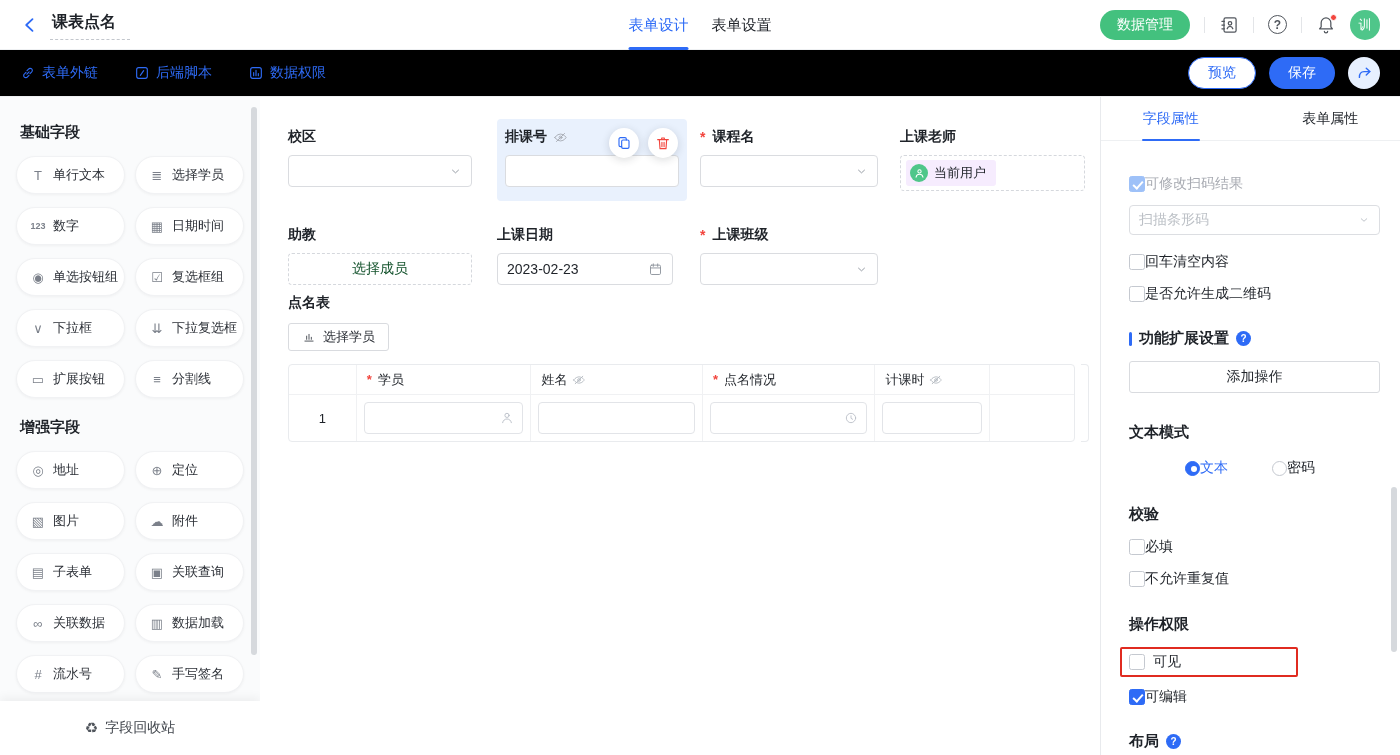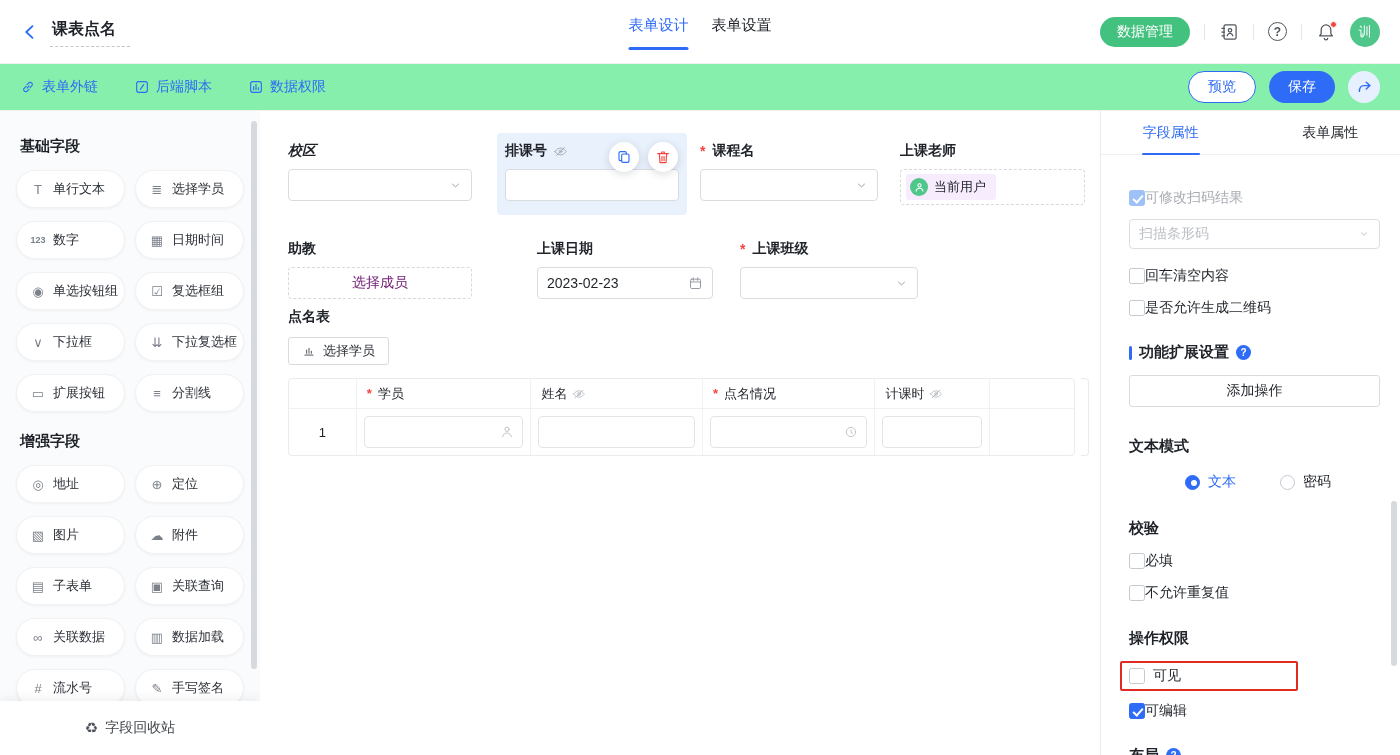--- a/index.html
+++ b/index.html
@@ -3,38 +3,38 @@
 <meta charset="utf-8">
 <style>
   * { margin:0; padding:0; box-sizing:border-box; }
   html,body { width:1400px; height:755px; overflow:hidden; }
   body { font-family:"Liberation Sans","DejaVu Sans",sans-serif; color:#1f2329; background:#fff; font-size:14px; }
   .app { width:1400px; height:755px; display:flex; flex-direction:column; position:relative; }
 
   svg.ic { fill:none; stroke:currentColor; stroke-width:1.7; stroke-linecap:round; stroke-linejoin:round; display:block; }
 
   
-  .header { height:64px; display:flex; align-items:center; border-bottom:1px solid #eef0f2; position:relative; padding:0 20px; background:#fff; flex:none; }
+  .header { height:50px; display:flex; align-items:center; border-bottom:1px solid #eef0f2; position:relative; padding:0 20px; background:#fff; flex:none; }
   .back { color:#2E6BF6; width:20px; height:20px; cursor:pointer; }
   .doc-title { margin-left:10px; font-size:16px; font-weight:700; padding:2px 14px 6px 2px; border-bottom:1px dashed #c3c7cd; }
   .htabs { position:absolute; left:50%; transform:translateX(-50%); top:0; height:50px; display:flex; gap:23px; }
   .htab { height:50px; display:flex; align-items:center; font-size:15px; position:relative; cursor:pointer; }
   .htab.active { color:#2E6BF6; }
   .htab.active::after { content:""; position:absolute; left:0; right:0; bottom:0; height:3px; background:#2E6BF6; border-radius:2px; }
   .hright { margin-left:auto; display:flex; align-items:center; gap:14px; }
   .pill-green { background:#43C17E; color:#fff; border:none; font-size:14px; height:30px; padding:0 17px; border-radius:16px; cursor:pointer; }
   .vsep { width:1px; height:16px; background:#e3e5e8; }
   .hicon { color:#51565d; width:20px; height:20px; cursor:pointer; }
   .help-circle { width:19px; height:19px; border:1.6px solid #51565d; border-radius:50%; color:#51565d; font-size:12px; font-weight:700; display:flex; align-items:center; justify-content:center; cursor:pointer; }
   .bell-wrap { position:relative; cursor:pointer; }
   .bell-dot { position:absolute; top:-1px; right:-1px; width:7px; height:7px; background:#f2453d; border:1.5px solid #fff; border-radius:50%; }
   .avatar { width:30px; height:30px; border-radius:50%; background:#4FC68A; color:#fff; font-size:13px; display:flex; align-items:center; justify-content:center; cursor:pointer; }
 
   
-  .toolbar { height:47px; display:flex; align-items:center; padding:0 20px; border-bottom:1px solid #eef0f2; background:#86efac; flex:none;justify-content:flex-end; }
+  .toolbar { height:47px; display:flex; align-items:center; padding:0 20px; border-bottom:1px solid #eef0f2; background:#000000; flex:none;justify-content:flex-end; }
   .tlink { display:flex; align-items:center; gap:6px; color:#2E6BF6; font-size:14px; margin-right:36px; cursor:pointer; }
   .tlink svg { width:16px; height:16px; }
   .tbright { margin-left:auto; display:flex; align-items:center; gap:13px; }
   .btn-preview { height:32px; padding:0 19px; border-radius:16px; border:1px solid #2E6BF6; color:#2E6BF6; background:#fff; font-size:14px; cursor:pointer; }
   .btn-save { height:32px; padding:0 19px; border-radius:16px; border:none; color:#fff; background:#2E6BF6; font-size:14px; cursor:pointer; }
   .btn-share { width:32px; height:32px; border-radius:50%; background:#E7F0FE; color:#2E6BF6; border:none; display:flex; align-items:center; justify-content:center; cursor:pointer; }
   .btn-share svg { width:17px; height:17px; }
 
   
   .main { flex:1; display:flex; min-height:0; }
@@ -51,39 +51,39 @@
   .recycle-glyph { font-size:15px; color:#51565d; }
 
   
   .canvas { flex:1; background:#fff; padding:22px 0 0 28px; position:relative; min-width:0; }
   .frow { display:flex; }
   .flabel { font-size:14px; font-weight:600; height:20px; margin-bottom:8px; display:flex; align-items:center; gap:6px; }
   .req { color:#f2453d; margin-right:1px; font-weight:600; }
   .selbox { height:32px; border:1px solid #dadce0; border-radius:4px; background:#fff; display:flex; align-items:center; justify-content:flex-end; padding:0 9px; color:#8f959e; cursor:pointer; }
   .selbox svg { width:13px; height:13px; color:#8f959e; }
   .inputbox { height:32px; border:1px solid #dadce0; border-radius:4px; background:#fff; }
-  .cell-campus { width:184px; margin-right:25px;font-style:italic; }
+  .cell-campus { width:184px; margin-right:25px; }
   .sel-field { width:190px; margin-right:13px; background:#E9F1FD; border-radius:4px; padding:8px 8px 14px 8px; margin-top:-8px; position:relative; }
   .fab { position:absolute; top:9px; display:flex; gap:9px; right:9px; }
   .fab-btn { width:30px; height:30px; border-radius:50%; background:#fff; box-shadow:0 2px 8px rgba(31,35,41,.16); border:none; display:flex; align-items:center; justify-content:center; cursor:pointer; }
   .fab-btn svg { width:16px; height:16px; }
   .fab-copy { color:#2E6BF6; stroke-width:2; }
   .fab-del { color:#f2453d; }
   .eyeoff { color:#a6abb3; width:15px; height:15px; }
   .cell-course { width:178px; margin-right:22px; }
   .cell-teacher { width:185px; }
   .dash-box { border:1px dashed #d5d8dd; border-radius:4px; background:#fff; }
   .teacher-box { height:36px; display:flex; align-items:center; padding:0 5px; }
   .user-tag { background:#F6ECFE; border-radius:3px; height:26px; display:flex; align-items:center; gap:6px; padding:0 10px 0 4px; font-size:13px; }
   .tag-av { width:18px; height:18px; border-radius:50%; background:#4FC68A; color:#fff; display:flex; align-items:center; justify-content:center; }
   .tag-av svg { width:11px; height:11px; stroke-width:2.2; }
   .row2 { margin-top:24px; }
   .cell-assist { width:184px; margin-right:25px; }
-  .assist-box { height:32px; display:flex; align-items:center; justify-content:center; color:#701a75; font-size:14px; }
-  .cell-date { width:176px; margin-right:27px;margin-left:40px; }
+  .assist-box { height:32px; display:flex; align-items:center; justify-content:center; color:#14532d; font-size:14px; }
+  .cell-date { width:176px; margin-right:27px; }
   .datebox { height:32px; border:1px solid #dadce0; border-radius:4px; display:flex; align-items:center; justify-content:space-between; padding:0 9px; }
   .datebox svg { width:15px; height:15px; color:#8f959e; }
   .cell-class { width:178px; }
 
   
   .subform { margin-top:8px; }
   .btn-select-stu { margin-top:10px; height:28px; padding:0 13px; background:#fff; border:1px solid #d9dbdf; border-radius:3px; display:flex; align-items:center; gap:7px; font-size:13px; color:#2b2f36; cursor:pointer; width:fit-content; }
   .btn-select-stu svg { width:14px; height:14px; color:#51565d; }
   .tbl-wrap { margin-top:13px; display:flex; align-items:stretch; }
   .tbl { width:787px; border:1px solid #e9ebee; border-radius:4px; background:#fff; }
@@ -114,21 +114,21 @@
   .cb.checked-dis { background:#9EC1F8; border-color:#9EC1F8; }
   .cb.checked::after, .cb.checked-dis::after { content:""; position:absolute; left:4.5px; top:1.5px; width:4px; height:8px; border-right:2px solid #fff; border-bottom:2px solid #fff; transform:rotate(42deg); }
   .lbl-dis { color:#a8abb2; }
   .psel { margin-top:12px; height:30px; border:1px solid #dcdee2; border-radius:4px; display:flex; align-items:center; justify-content:space-between; padding:0 9px; color:#bcc0c6; cursor:pointer; }
   .psel svg { width:12px; height:12px; color:#b4b9c0; }
   .sec-h { margin-top:26px; display:flex; align-items:center; gap:7px; font-size:15px; font-weight:700; }
   .blue-bar { width:3px; height:14px; background:#2E6BF6; border-radius:2px; }
   .help-blue { width:15px; height:15px; border-radius:50%; background:#2E6BF6; color:#fff; font-size:10px; font-weight:700; display:flex; align-items:center; justify-content:center; cursor:pointer; }
   .btn-add { margin-top:13px; width:100%; height:32px; background:#fff; border:1px solid #d9dbdf; border-radius:3px; font-size:14px; color:#1f2329; cursor:pointer; }
   .radio-row { margin-top:17px; padding-left:56px; display:flex; align-items:center; gap:44px; }
-  .radio-opt { display:flex; align-items:center; gap:8px; cursor:pointer;font-family:Liberation Mono, monospace; }
+  .radio-opt { display:flex; align-items:center; cursor:pointer;font-family:Liberation Mono, monospace; }
   .radio { width:15px; height:15px; border-radius:50%; border:1px solid #c5c9d0; background:#fff; position:relative; flex:none; }
   .radio.sel { background:#2E6BF6; border-color:#2E6BF6; }
   .radio.sel::after { content:""; position:absolute; left:4.5px; top:4.5px; width:6px; height:6px; border-radius:50%; background:#fff; }
   .opt-sel-lbl { color:#2E6BF6; }
   .vis-row { position:relative; margin-top:13px; height:30px; display:flex; align-items:center; gap:8px; cursor:pointer; }
   .red-annot { position:absolute; left:-9px; top:0px; width:178px; height:30px; border:2px solid #E02B20; border-radius:2px; pointer-events:none; }
   .panel-scroll { position:absolute; right:3px; top:390px; width:6px; height:165px; background:#d6d9dd; border-radius:3px; }
 </style>
 </head>
 <body>

